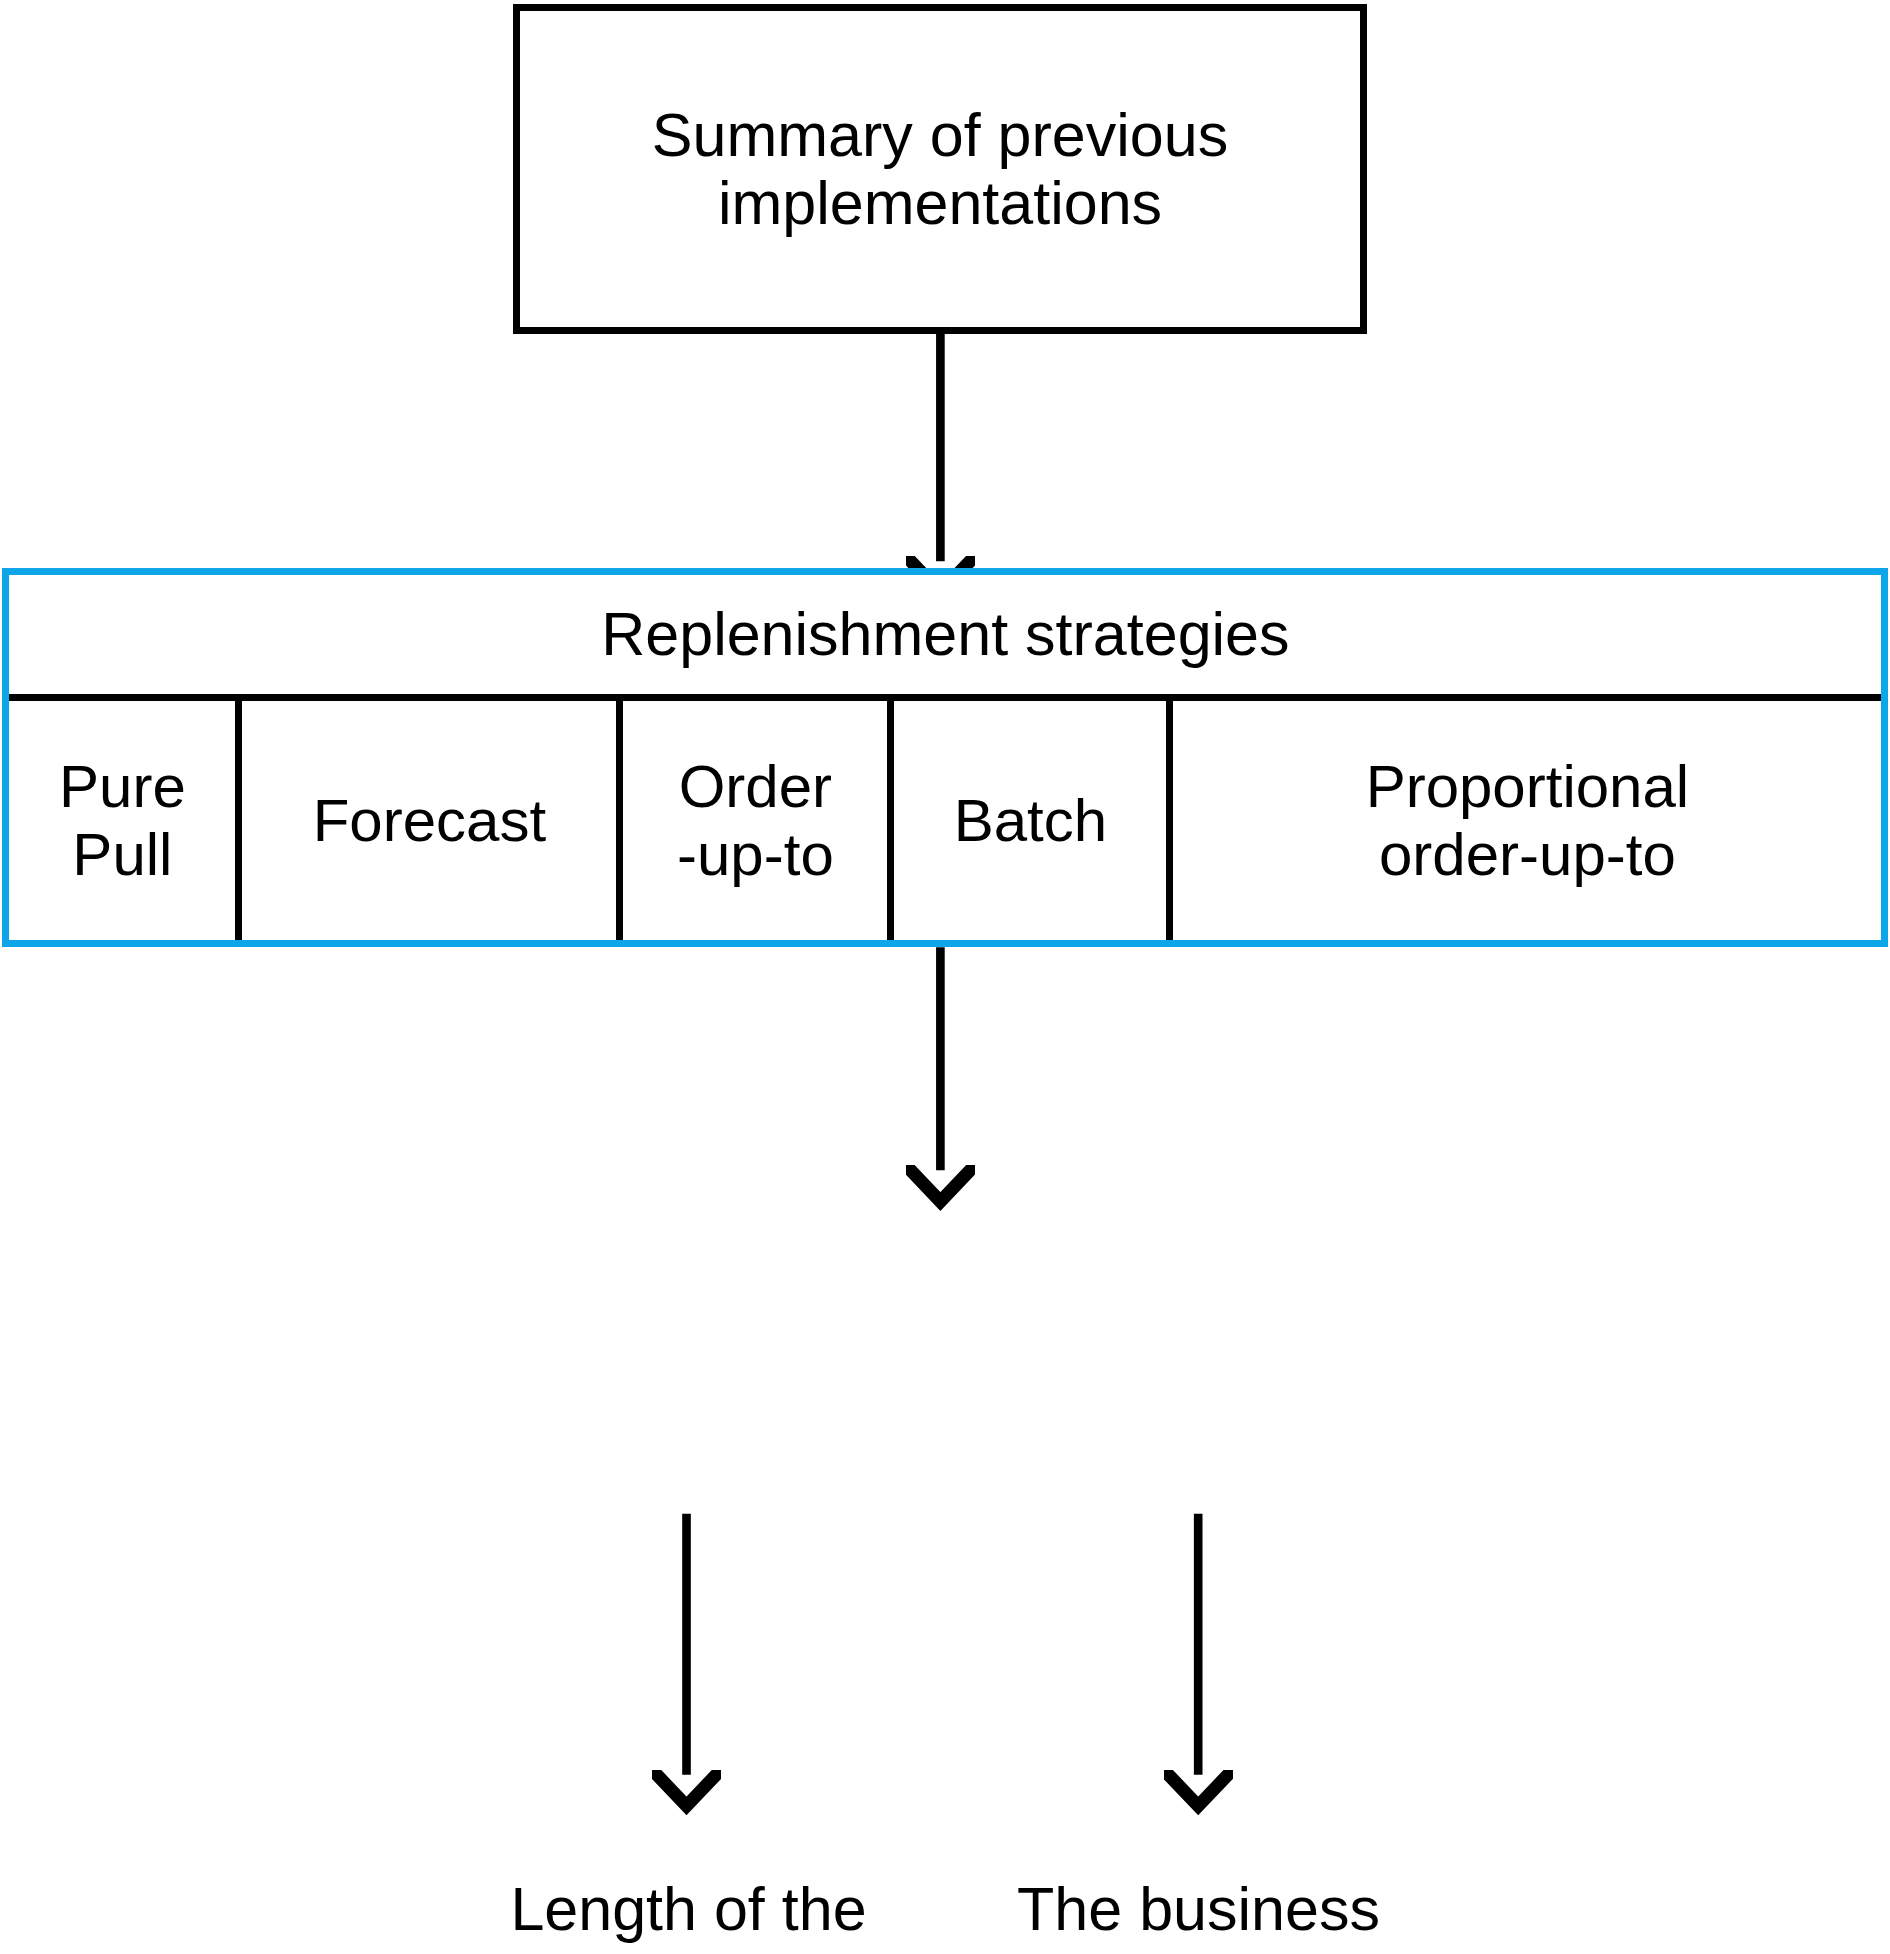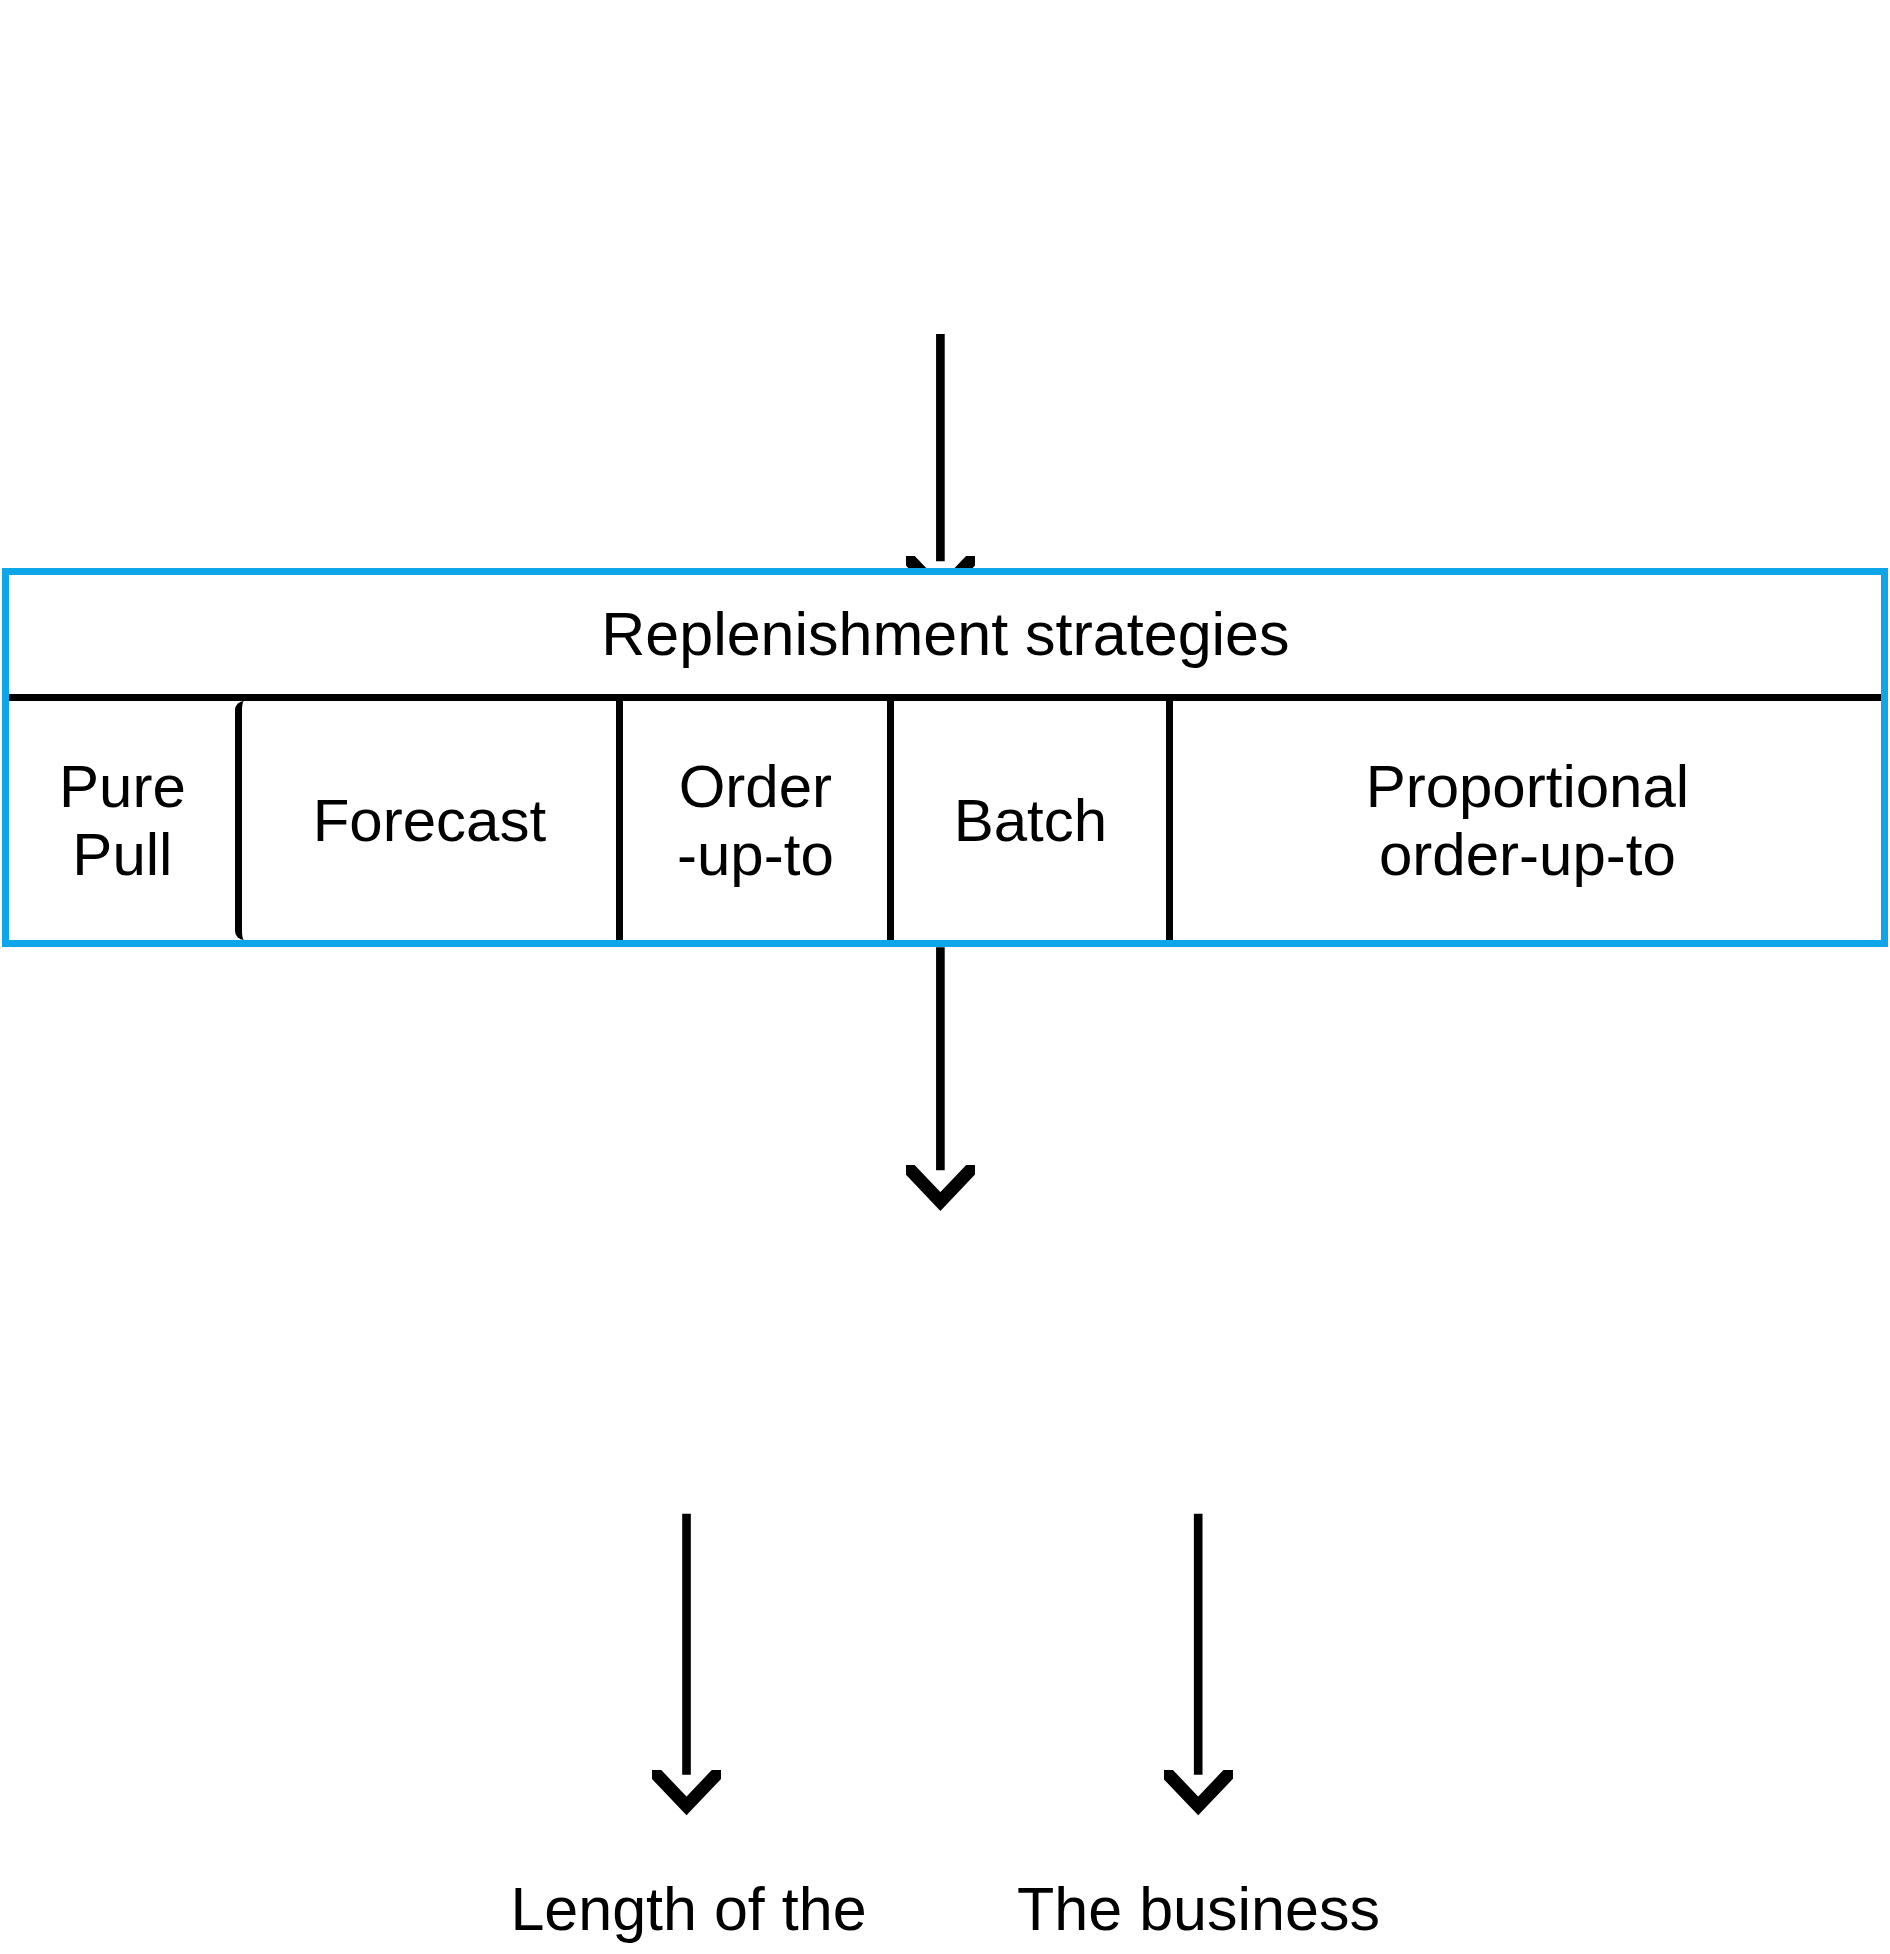--- a/index.html
+++ b/index.html
@@ -95,21 +95,21 @@
     justify-content: center;
   }
   .strategy-cell .cell-text {
     font-size: 60px;
     line-height: 1.13;
     white-space: pre-line;
   }
   
   .sc-0 { flex: 0 0 226px; }
   .sc-1 { flex: 0 0 244px; }
-  .sc-2 { flex: 0 0 381px; border-radius: 9px; }
+  .sc-2 { flex: 0 0 381px; }
   .sc-3 { flex: 0 0 279px; }
   .sc-4 { flex: 0 0 271px; }
   .sc-5 { flex: 1 1 auto; }
 
   
   .leaf-label {
     position: absolute;
     text-align: center;
     font-size: 61px;
     line-height: 1.14;
@@ -150,20 +150,24 @@
 
     <line x1="1196" y1="425" x2="1196" y2="714" stroke="#000000" stroke-width="11" marker-end="url(#arrowhead)"></line>
 
     <line x1="1196" y1="1205" x2="1196" y2="1489" stroke="#000000" stroke-width="11" marker-end="url(#arrowhead)"></line>
 
     <line x1="873" y1="1926" x2="873" y2="2258" stroke="#000000" stroke-width="11" marker-end="url(#arrowhead)"></line>
 
     <line x1="1524" y1="1926" x2="1524" y2="2258" stroke="#000000" stroke-width="11" marker-end="url(#arrowhead)"></line>
   </svg>
 
+  <div class="box" id="summary-box">
+    <span class="box-text">Summary of previous
+implementations</span>
+  </div>
 
   <div id="strategies-table">
 
     <div id="strategies-header">
       <span class="box-text">Replenishment strategies</span>
     </div>
 
     <div id="strategies-cells">
 
       <div class="strategy-cell sc-0">

